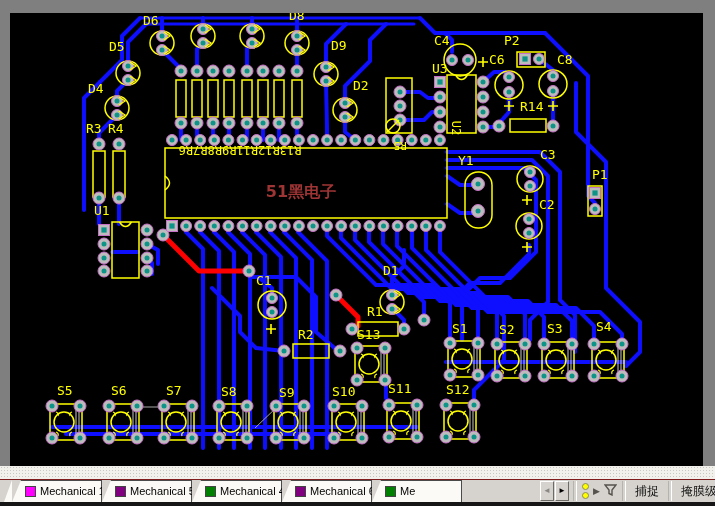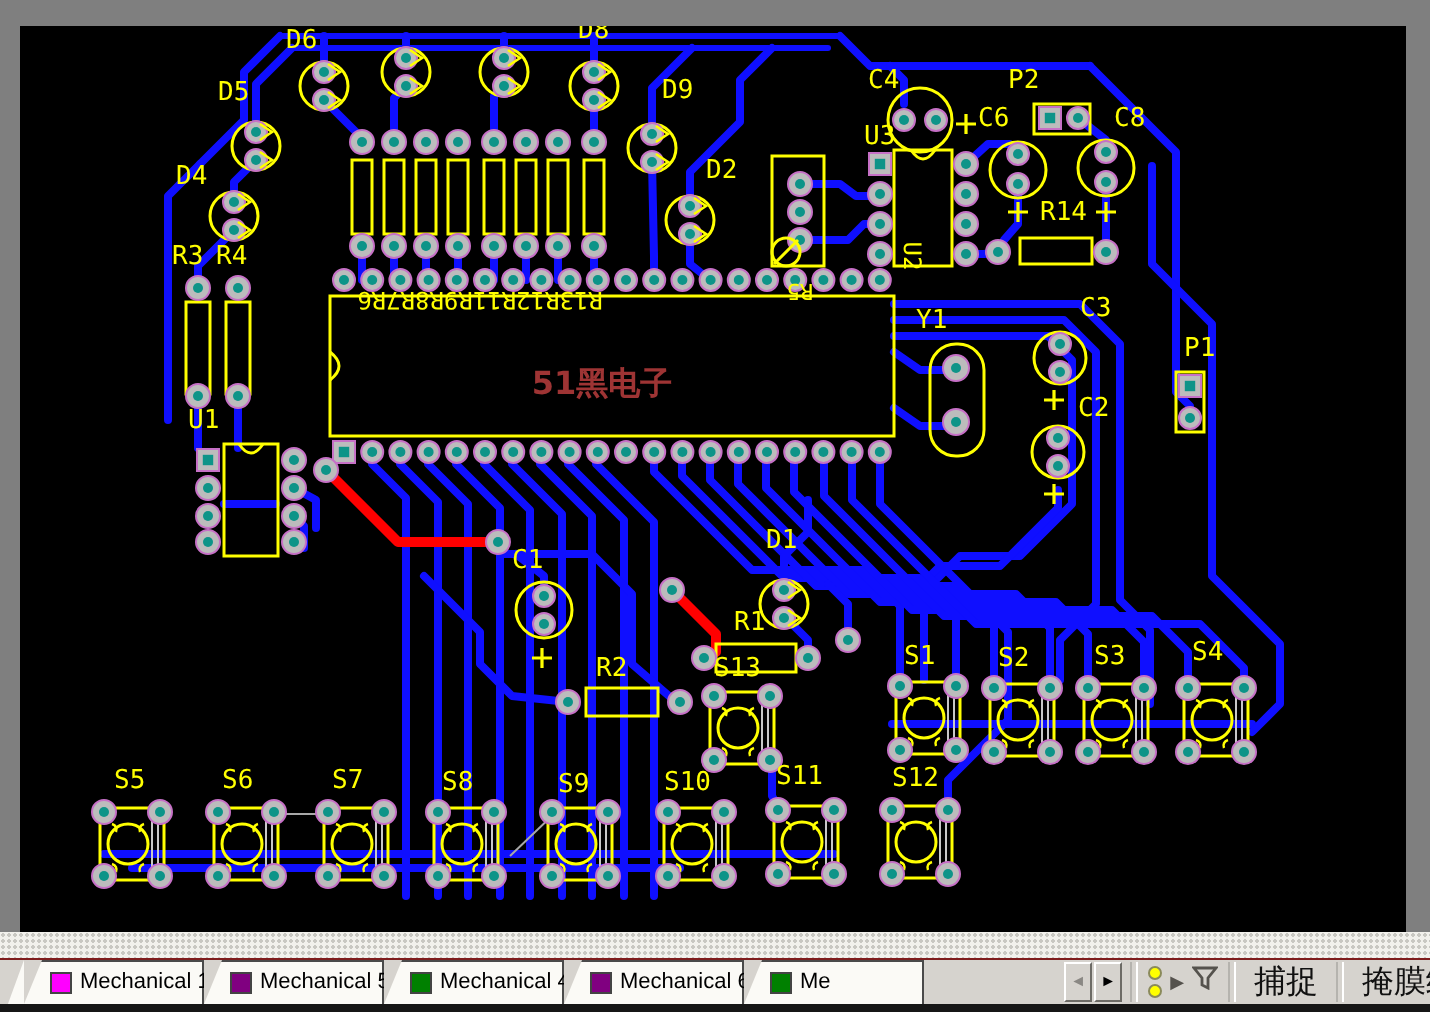--- a/index.html
+++ b/index.html
@@ -22,21 +22,21 @@
   .tab .sq{width:9px;height:9px;border:1px solid #444;margin-left:13px;margin-right:4px;flex:0 0 auto;}
   .tab .lbl{font-size:11px;color:#000;white-space:nowrap;overflow:hidden;}
   .rightpanel{position:absolute;right:0;top:0;height:22px;display:flex;align-items:center;background:#d6d3ce;padding-left:2px;}
   .btn3d{width:12px;height:18px;background:#d6d3ce;border:1px solid;border-color:#fff #6d6b66 #6d6b66 #fff;
          display:flex;align-items:center;justify-content:center;font-size:8px;line-height:1;margin-right:1px;}
   .sep{width:2px;height:20px;border-left:1px solid #b5b3ae;border-right:1px solid #fff;margin:0 3px;}
   .dots{display:flex;flex-direction:column;justify-content:center;gap:2px;margin:0 2px;}
   .dot{width:5px;height:5px;border-radius:50%;background:#ffff00;border:1px solid #8a8a5a;}
   .tri{font-size:9px;color:#55524d;margin:0 2px;}
   .funnel{margin:0 2px;}
-  .txtbtn{font-size:16px;color:#111;padding:0 6px;white-space:nowrap;}
+  .txtbtn{font-size:12px;color:#111;padding:0 6px;white-space:nowrap;}
   .maskclip{width:40px;overflow:hidden;}
   .bottombar{position:absolute;left:0;top:502px;width:715px;height:4px;background:#161616;}
 </style>
 </head>
 <body>
 
 <div id="root">
   <div class="chrome-top"></div>
   <div class="chrome-left"></div>
   <div class="chrome-right"></div>

